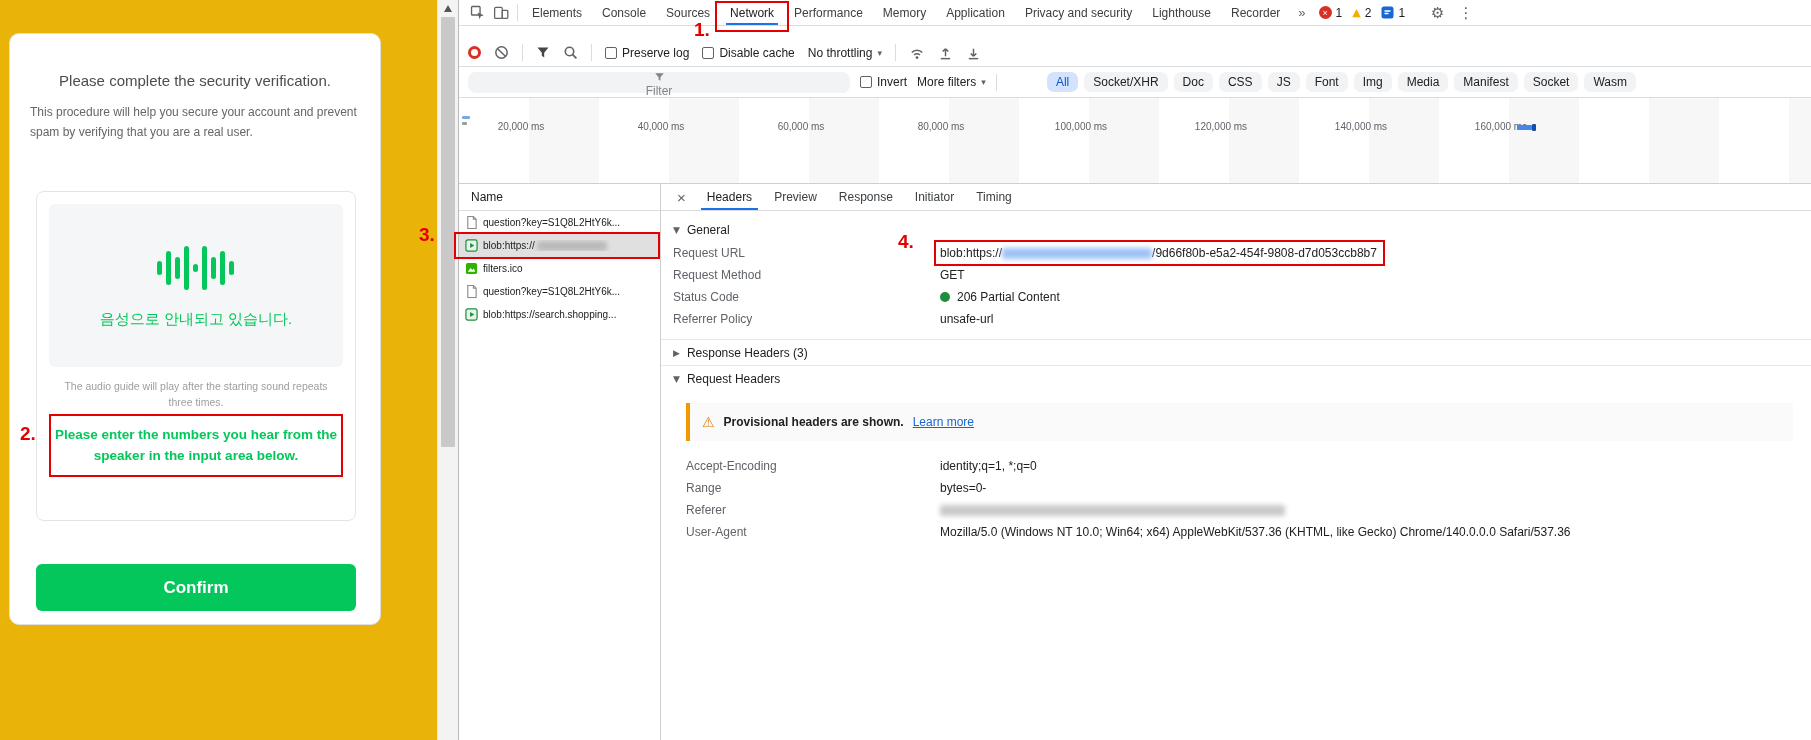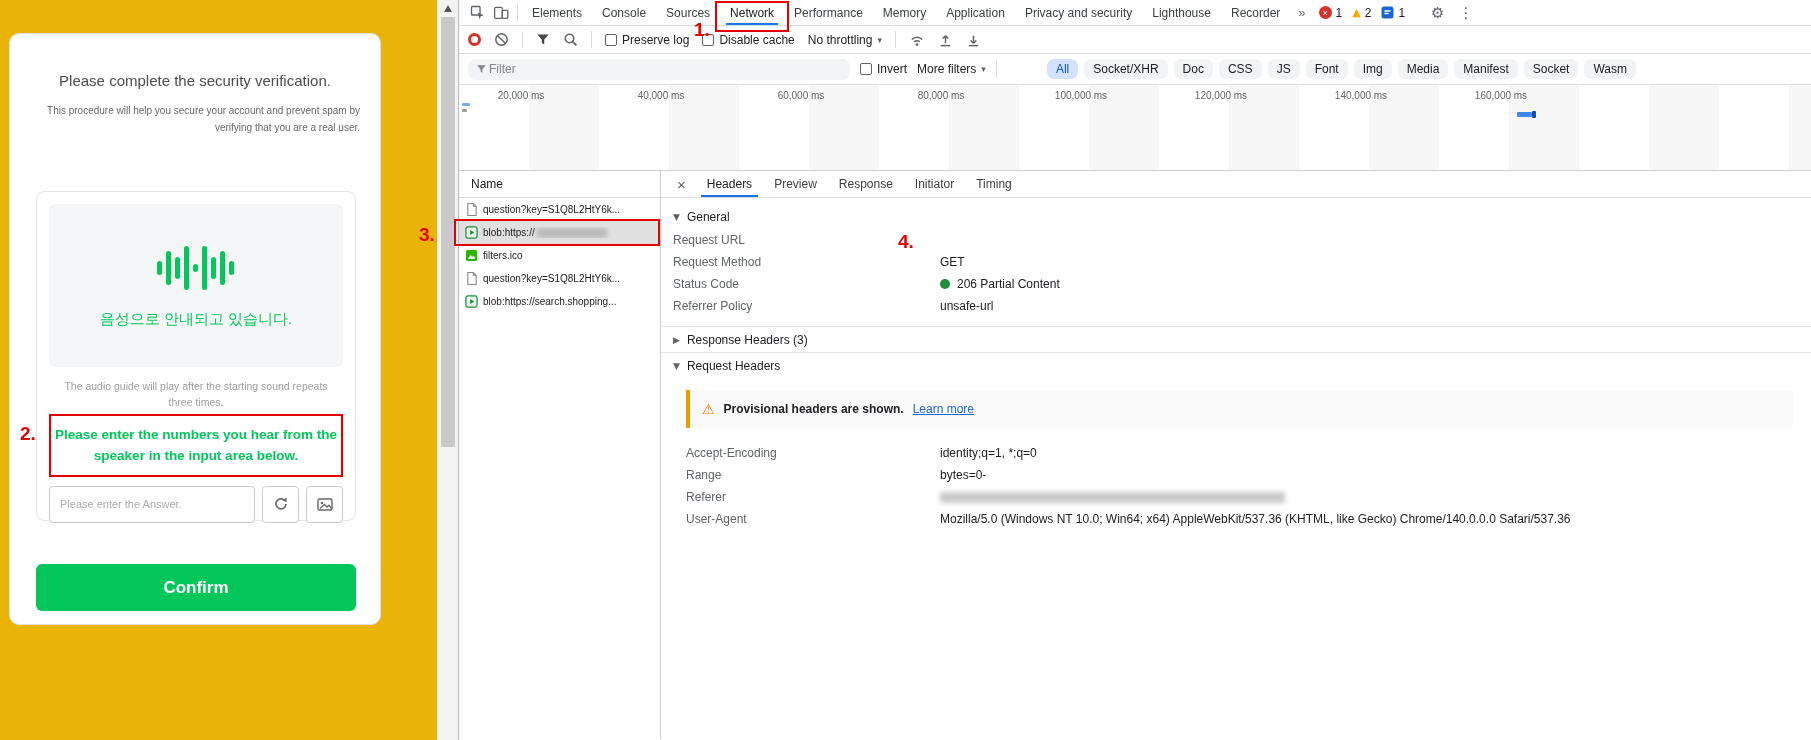--- a/index.html
+++ b/index.html
@@ -3,21 +3,21 @@
 <meta charset="utf-8">
 <style>
   * { box-sizing: border-box; margin: 0; padding: 0; }
   body { font-family: "Liberation Sans", "DejaVu Sans", sans-serif; }
   .screen { position: relative; width: 1811px; height: 740px; background: #fff; overflow: hidden; display: flex; }
 
   
   .captcha-pane { position: relative; width: 437px; height: 740px; background: #eab308; flex: 0 0 auto; }
   .card { position: absolute; left: 9px; top: 33px; width: 372px; height: 592px; border: 1px solid #e0e0e0; border-radius: 10px; background: #fff; }
   .card-title { margin-top: 38px; text-align: center; font-size: 15px; color: #4d4d4d; }
-  .card-desc { margin-top: 13px; text-align: right; font-size: 10px; color: #666; line-height: 1.7; padding: 0 20px; }
+  .card-desc { margin-top: 13px; text-align: left; font-size: 12px; color: #666; line-height: 1.7; padding: 0 20px; }
   .verify-box { position: absolute; left: 26px; top: 157px; width: 320px; height: 330px; border: 1px solid #e4e4e4; border-radius: 8px; padding: 12px; }
   .audio-box { height: 163px; background: #f5f6f7; border-radius: 6px; display: flex; flex-direction: column; align-items: center; justify-content: center; gap: 16px; }
   .korean-status { color: #03c75a; font-size: 15px; }
   .audio-note { margin-top: 12px; font-size: 10.5px; color: #9e9e9e; text-align: center; line-height: 1.5; padding: 0 4px; }
   .instruction { margin-top: 3px; border: 2px solid #e50000; padding: 8px 2px; text-align: center; font-size: 13.5px; font-weight: 700; color: #03c75a; line-height: 1.6; }
   .answer-row { margin-top: 9px; display: flex; gap: 7px; }
   .answer-input { flex: 1; height: 37px; border: 1px solid #ccc; border-radius: 4px; padding: 0 10px; font-size: 11px; color: #333; font-family: inherit; }
   .answer-input::placeholder { color: #aaa; }
   .icon-btn { width: 37px; height: 37px; flex: 0 0 auto; border: 1px solid #ccc; border-radius: 4px; background: #fff; display: flex; align-items: center; justify-content: center; cursor: pointer; }
   .confirm-btn { position: absolute; left: 26px; bottom: 13px; width: 320px; height: 47px; background: #03c75a; border: none; border-radius: 6px; color: #fff; font-size: 17px; font-weight: 700; cursor: pointer; font-family: inherit; }
@@ -38,38 +38,38 @@
   .dt-tab.selected { color: #202124; }
   .dt-tab.selected::after { content: ""; position: absolute; left: 6px; right: 6px; bottom: 0; height: 2px; background: #1a73e8; }
   .annot-frame-tab { position: absolute; left: -5px; right: -5px; top: 1px; bottom: -7px; border: 2px solid #e50000; z-index: 12; pointer-events: none; }
   .dt-more { color: #5f6368; font-size: 13px; padding: 0 8px; cursor: pointer; }
   .badge { display: flex; align-items: center; gap: 4px; margin: 0 5px; cursor: pointer; }
   .err-circle { width: 13px; height: 13px; border-radius: 50%; background: #d93025; color: #fff; font-size: 9px; display: flex; align-items: center; justify-content: center; }
   .warn-tri { color: #f9ab00; font-size: 11px; font-family: "DejaVu Sans", sans-serif; }
   .gear, .kebab { color: #5f6368; font-size: 15px; padding: 0 7px; cursor: pointer; font-family: "DejaVu Sans", sans-serif; }
 
   
-  .dt-netbar { height: 28px; display: flex; align-items: center; border-bottom: 1px solid #dadce0; padding: 0 9px; gap: 13px; }
+  .dt-netbar { height: 28px; display: flex; align-items: center; border-bottom: 1px solid #dadce0; padding: 0 9px; gap: 13px; margin-top: 13px; }
   .rec-dot { width: 13px; height: 13px; border-radius: 50%; border: 3.5px solid #d93025; cursor: pointer; }
   .chk { display: flex; align-items: center; gap: 5px; cursor: pointer; white-space: nowrap; }
   .cb { width: 12px; height: 12px; border: 1.5px solid #5f6368; border-radius: 2px; background: #fff; }
   .drop { display: flex; align-items: center; gap: 5px; cursor: pointer; white-space: nowrap; }
   .caret { font-size: 9px; color: #5f6368; font-family: "DejaVu Sans", sans-serif; }
 
   
   .dt-filterbar { height: 31px; display: flex; align-items: center; border-bottom: 1px solid #dadce0; padding: 0 9px; gap: 10px; }
-  .filter-input { width: 382px; height: 21px; background: #f1f3f4; border-radius: 8px; display: flex; align-items: center; gap: 2px; padding: 0 8px; color: #80868b; cursor: text; }
+  .filter-input { width: 382px; height: 21px; background: #f1f3f4; border-radius: 8px; display: flex; align-items: center; gap: 2px; padding: 0 8px; color: #80868b; cursor: text; flex-direction: column; }
   .chips { display: flex; gap: 6px; margin-left: 40px; }
   .chip { height: 20px; padding: 0 9px; border-radius: 7px; background: #f1f3f4; display: flex; align-items: center; color: #202124; cursor: pointer; white-space: nowrap; }
   .chip.selected { background: #d3e3fd; color: #0b57d0; }
 
   
   .dt-timeline { position: relative; height: 86px; border-bottom: 1px solid #cfcfcf;
     background: repeating-linear-gradient(to right, #fff 0 70px, #f7f7f7 70px 140px); }
-  .tick { position: absolute; top: 5px; font-size: 10px; color: #5f6368; transform: translateX(-50%); white-space: nowrap; }
+  .tick { position: absolute; top: 23px; font-size: 10px; color: #5f6368; transform: translateX(-50%); white-space: nowrap; }
   .mark { position: absolute; border-radius: 1px; }
 
   
   .dt-main { display: flex; height: 568px; }
   .name-col { width: 202px; flex: 0 0 auto; border-right: 1px solid #cfcfcf; }
   .name-header { height: 27px; display: flex; align-items: center; padding-left: 12px; border-bottom: 1px solid #dadce0; color: #202124; }
   .req-row { position: relative; height: 23px; display: flex; align-items: center; gap: 5px; padding: 0 4px 0 6px; font-size: 10px; cursor: pointer; }
   .req-row.selected { background: #e0e0e0; }
   .rtext { flex: 1; overflow: hidden; white-space: nowrap; }
   .annot-frame-row { position: absolute; top: -2px; bottom: -2px; left: -5px; right: 0; border: 2px solid #e50000; z-index: 12; pointer-events: none; }
@@ -134,40 +134,20 @@
               </g>
             </svg>
           </span>
           <p class="korean-status">음성으로 안내되고 있습니다.</p>
         </div>
 
         <p class="audio-note">The audio guide will play after the starting sound repeats three times.</p>
 
         <div class="instruction">Please enter the numbers you hear from the speaker in the input area below.</div>
 
-        <div class="answer-row">
-          <input class="answer-input" type="text" placeholder="Please enter the Answer." style="">
-          <button class="icon-btn">
-            <span>
-              <svg width="16" height="16" viewBox="0 0 16 16">
-                <path d="M13 8 a5 5 0 1 1 -1.7 -3.9" fill="none" stroke="#707070" stroke-width="1.7"></path>
-                <polygon points="13.7,1.5 13.7,6.2 9.3,4.3" fill="#707070"></polygon>
-              </svg>
-            </span>
-          </button>
-          <button class="icon-btn">
-            <span>
-              <svg width="18" height="17" viewBox="0 0 18 17">
-                <rect x="2" y="3" width="14" height="11" rx="1.5" fill="none" stroke="#666" stroke-width="1.4"></rect>
-                <circle cx="6" cy="7" r="1.3" fill="#666"></circle>
-                <path d="M4 12.5 L8.5 8.5 L11 11 L13 9.2 L15.5 12.5" fill="none" stroke="#666" stroke-width="1.4"></path>
-              </svg>
-            </span>
-          </button>
-        </div>
       </div>
 
       <button class="confirm-btn">Confirm</button>
     </div>
   </section>
 
   <div class="page-scrollbar">
     <span class="sb-arrow"></span>
     <span class="sb-thumb"></span>
   </div>
@@ -417,20 +397,24 @@
           <span class="dtab">Timing</span>
         </div>
 
         <div class="section-head" style="margin-top:7px;">
           <span class="tri">▼</span>
           <span>General</span>
         </div>
 
         <div class="kv g">
           <span class="k">Request URL</span>
+          <span class="v url-val">
+            <span>blob:https://</span><span class="blur-chunk blur-blue"></span><span>/9d66f80b-e5a2-454f-9808-d7d053ccb8b7</span>
+            <span class="annot-frame-url"></span>
+          </span>
         </div>
         <div class="kv g">
           <span class="k">Request Method</span>
           <span class="v">GET</span>
         </div>
         <div class="kv g">
           <span class="k">Status Code</span>
           <span class="v"><span class="status-dot"></span><span>206 Partial Content</span></span>
         </div>
         <div class="kv g">

